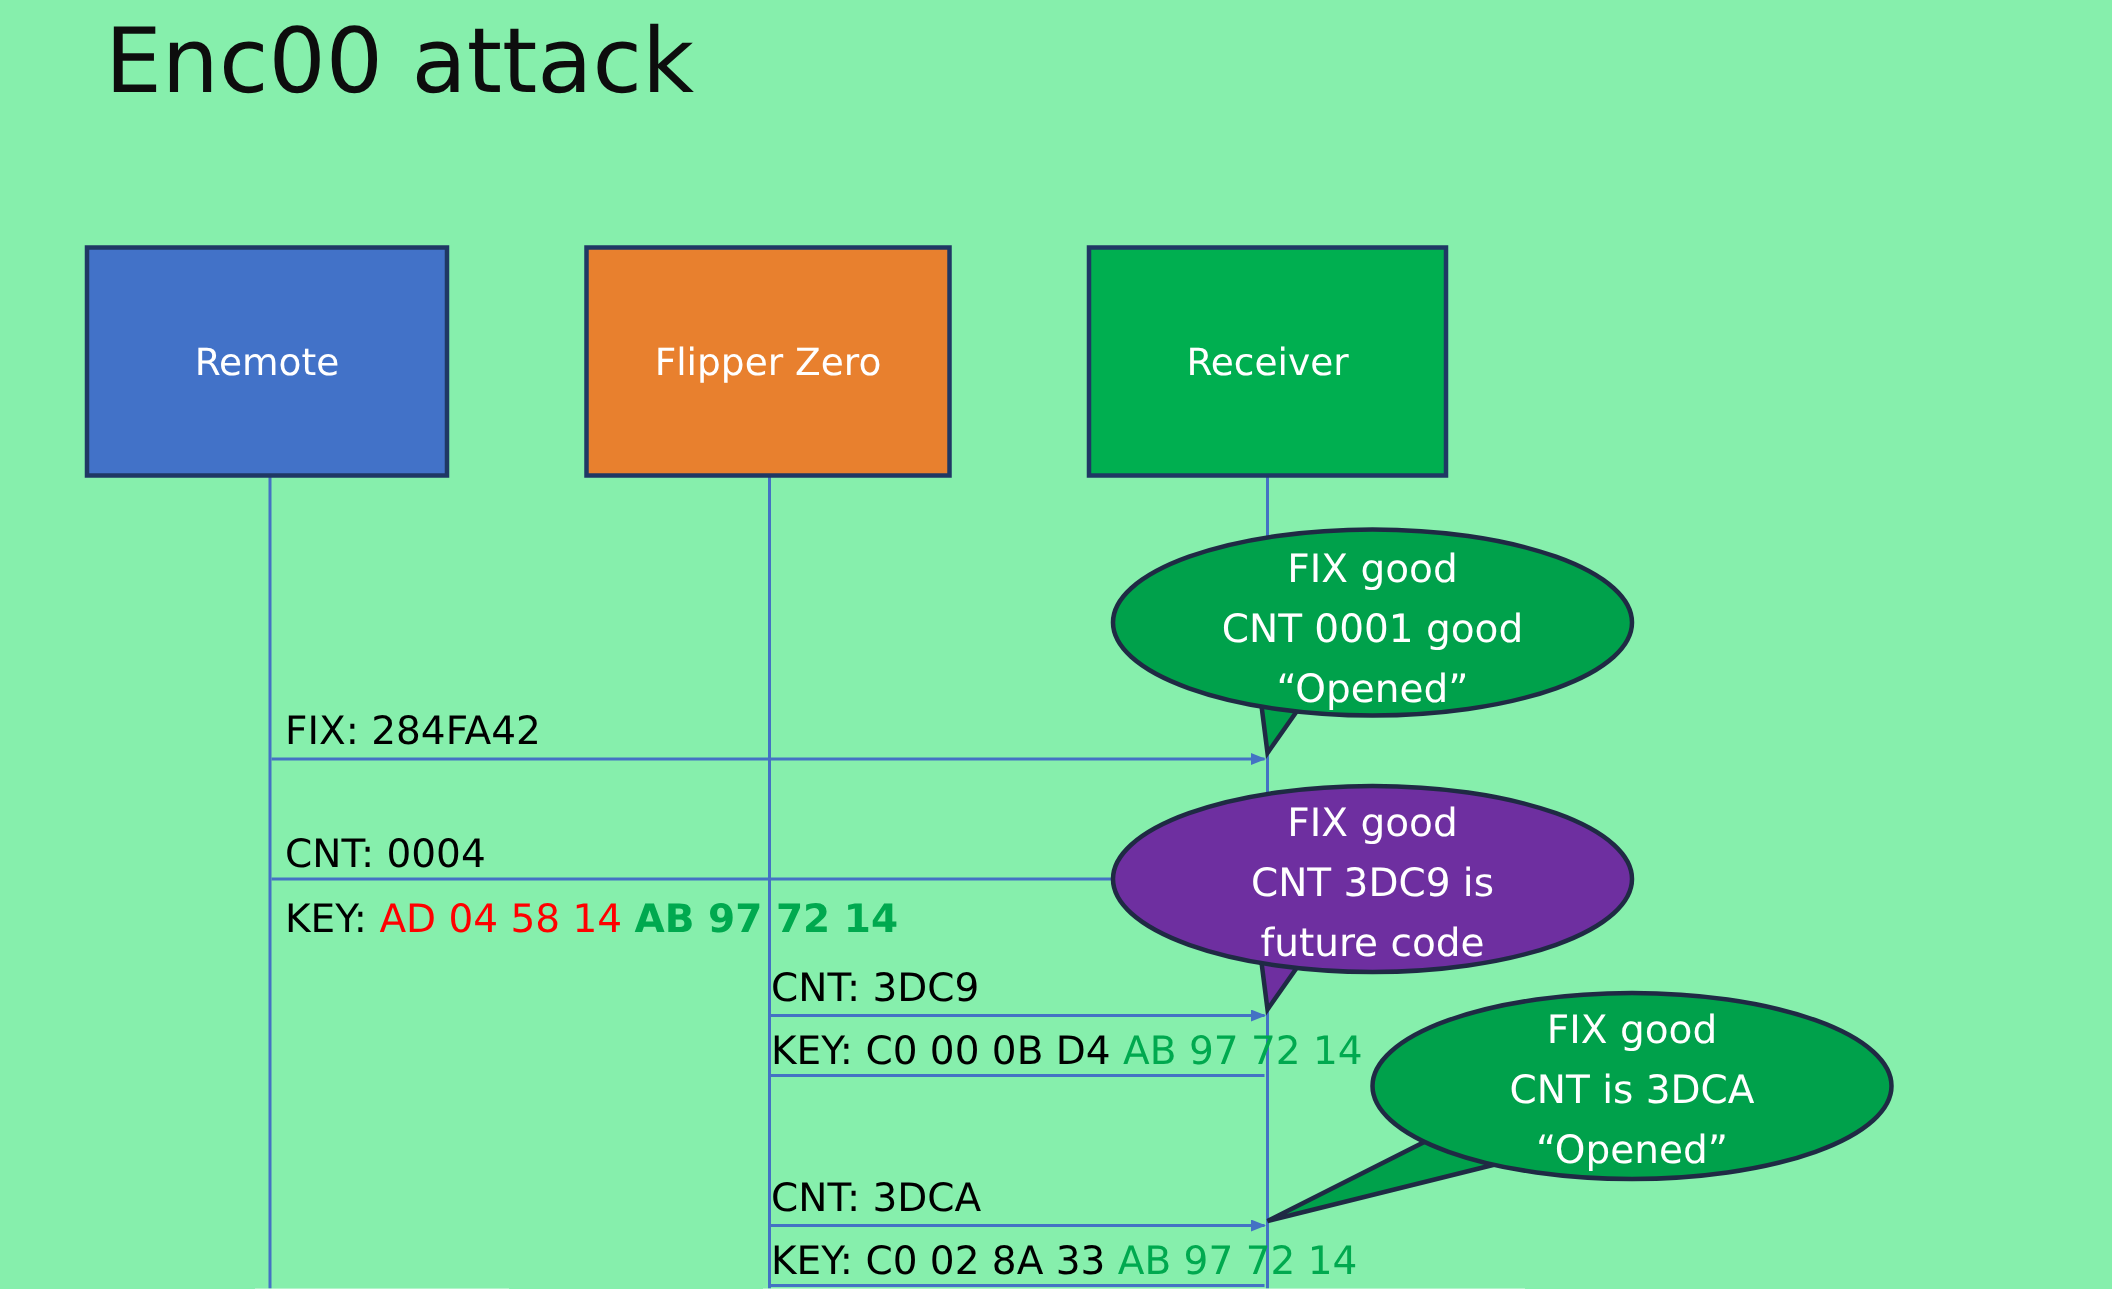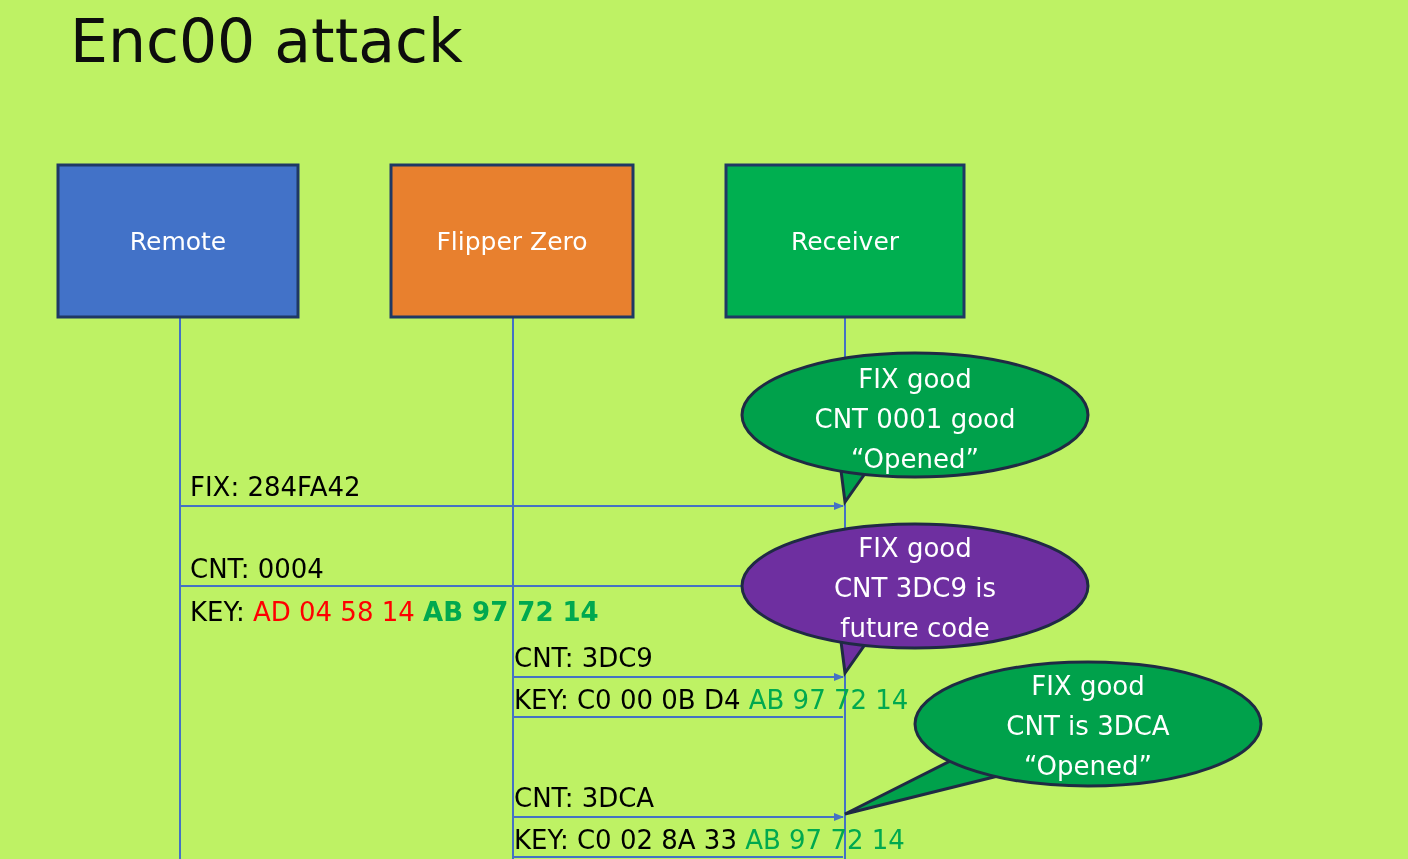--- a/index.html
+++ b/index.html
@@ -10,21 +10,21 @@
   body {
     width: 1408px;
     height: 859px;
     overflow: hidden;
     font-family: "DejaVu Sans", "Liberation Sans", sans-serif;
   }
   #slide {
     position: relative;
     width: 1408px;
     height: 859px;
-    background: #bef264;
+    background: #86efac;
   }
   #slide-title {
     position: absolute;
     left: 70px;
     top: 2px;
     font-size: 60px;
     line-height: 78px;
     color: #0d0d0d;
     font-weight: 400;
     letter-spacing: 0px;

